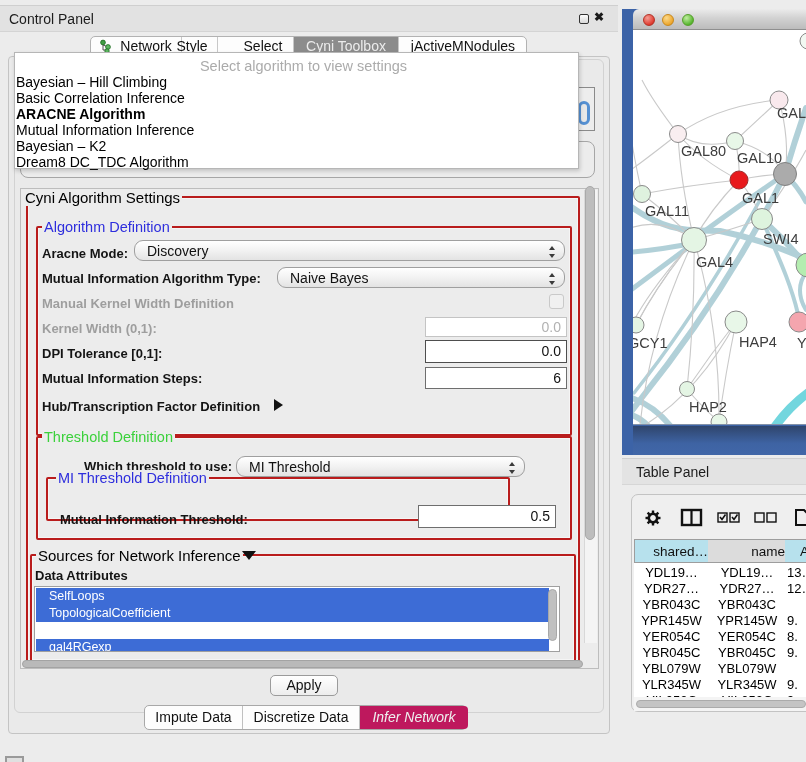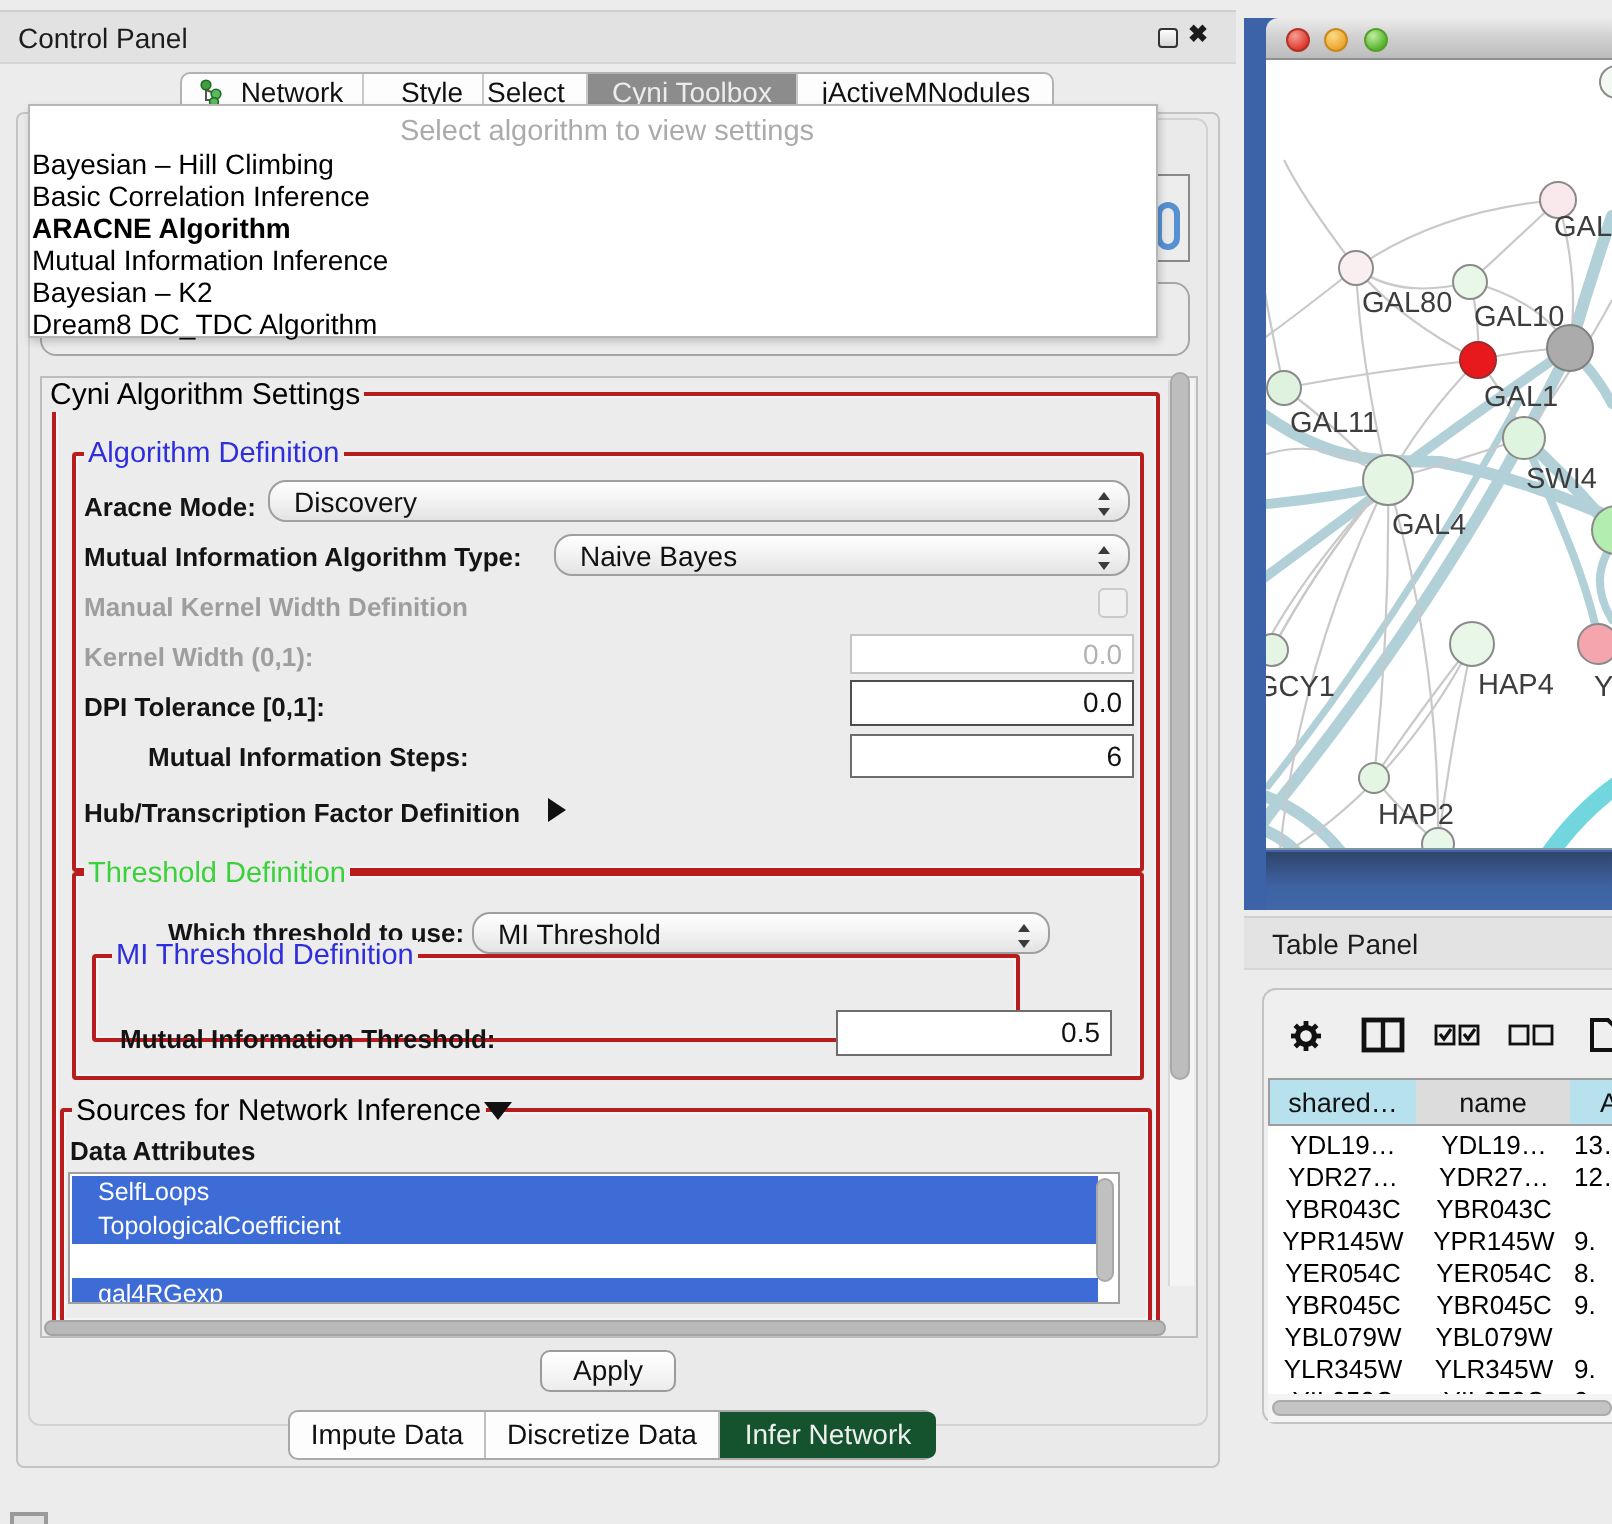--- a/index.html
+++ b/index.html
@@ -55,40 +55,40 @@
 #datalist { left:34px; top:586px; width:526px; height:66px; background:#fff; border:1px solid #9f9f9f; overflow:hidden; }
 .drow { position:absolute; left:1px; width:513px; height:17px; background:#3d6cd6; color:#fff; font-size:12.5px; padding-left:13px; line-height:17px; }
 #list-vscroll { left:548px; top:589px; width:9px; height:52px; background:#c0c0c0; border:1px solid #a8a8a8; border-radius:5px; }
 #hscroll { left:22px; top:660px; width:561px; height:8px; background:#b9b9b9; border:1px solid #a3a3a3; border-radius:4px; }
 
 #apply { left:270px; top:675px; width:68px; height:21px; border:1px solid #9b9b9b; border-radius:5px; background:linear-gradient(#ffffff,#ededed); font-size:14px; text-align:center; line-height:19px; color:#111; }
 
 
 #btabs { left:144px; top:705px; width:323px; height:25px; background:#fdfdfd; border:1px solid #a8a8a8; border-radius:5px; }
 .btab { position:absolute; top:0; height:23px; font-size:14px; color:#111; text-align:center; line-height:23px; border-right:1px solid #c0c0c0; }
-.btab.sel { background:#14532d; color:#efefef; border-radius:0 4px 4px 0; border-right:none; }
+.btab.sel { background:#be185d; color:#efefef; border-radius:0 4px 4px 0; border-right:none;font-style:italic; }
 
 #mini-icon { left:5px; top:756px; width:19px; height:16px; border:2px solid #9a9a9a; background:#e0e0e0; }
 
 
 #desk { left:622px; top:9px; width:184px; height:446px; background:#3c63a7; }
 #deskshadow { left:633px; top:426px; width:173px; height:29px; background:linear-gradient(180deg,#2f456c,#3e63a3 60%,#4167a8); }
 #mac-title { left:633px; top:9px; width:173px; height:21px; background:linear-gradient(#ebebeb,#d2d2d2 45%,#bcbcbc); border-bottom:1px solid #8f8f8f; border-radius:6px 0 0 0; }
 .light { position:absolute; top:5px; width:12px; height:12px; border-radius:50%; }
 #lr { left:10px; background:radial-gradient(circle at 35% 30%, #f49d94, #e03c30 70%, #a02017); border:1px solid #b33226; }
 #ly { left:29px; background:radial-gradient(circle at 35% 30%, #fbd98a, #eda72e 70%, #c07d14); border:1px solid #c8891e; }
 #lg { left:49px; background:radial-gradient(circle at 35% 30%, #c0eda0, #58b630 70%, #3a8c18); border:1px solid #57a02c; }
 #canvas { left:633px; top:30px; width:173px; height:395px; background:#fff; overflow:hidden; border-bottom:1px solid #8291a8; }
 
 
 #tp-bar { left:622px; top:458px; width:184px; height:27px; background:#e3e3e3; border-top:1px solid #d0d0d0; border-bottom:1px solid #d6d6d6; }
 #tp-bar .t { position:absolute; left:14px; top:5px; font-size:14px; color:#1c1c1c; }
 #tp-box { left:631px; top:494px; width:180px; height:218px; background:#efefef; border:1px solid #c3c3c3; border-radius:7px 0 0 7px; }
 #ttable { left:634px; top:539px; width:172px; height:158px; background:#fff; overflow:hidden; }
-.hcell { position:absolute; top:0; height:24px; border:1px solid #9d9d9d; font-size:13.5px; text-align:center; line-height:23px; color:#111; }
+.hcell { position:absolute; top:0; height:24px; border:1px solid #9d9d9d; font-size:13.5px; text-align:right; line-height:23px; color:#111; }
 .trow { position:absolute; font-size:13px; color:#000; }
 #tp-hscroll-track { left:634px; top:697px; width:172px; height:14px; background:#f4f4f4; }
 #tp-hscroll { left:636px; top:700px; width:170px; height:8px; background:#c4c4c4; border:1px solid #ababab; border-radius:5px; }
 </style>
 </head>
 <body>
 
 <div class="abs" id="cp-title">
     <span class="t">Control Panel</span>
   </div>
@@ -102,21 +102,21 @@
   <div class="tab" style="left:0;width:91px;">
     <svg width="13" height="14" style="position:absolute;left:9px;top:2px" viewBox="0 0 13 14">
       <path d="M3,4 L3,11 L6,11" fill="none" stroke="#555" stroke-width="1"></path>
       <path d="M3,6 L7,7.5" fill="none" stroke="#555" stroke-width="1"></path>
       <circle cx="3" cy="3.5" r="2.4" fill="#3f9e43" stroke="#1d6b20" stroke-width="0.8"></circle>
       <circle cx="8" cy="8" r="2.4" fill="#5cb860" stroke="#1d6b20" stroke-width="0.8"></circle>
       <circle cx="7" cy="12" r="2.2" fill="#5cb860" stroke="#1d6b20" stroke-width="0.8"></circle>
     </svg>
     <span style="margin-left:20px">Network</span>
   </div>
-  <div class="tab" style="left:100px;width:51px;text-decoration:underline;">Style</div>
+  <div class="tab" style="left:76px;width:51px;text-decoration:underline;">Style</div>
   <div class="tab" style="left:142px;width:61px;">Select</div>
   <div class="tab sel" style="left:203px;width:105px;">Cyni Toolbox</div>
   <div class="tab" style="left:308px;width:128px;border-right:none;">jActiveMNodules</div>
 </div>
 
 <div class="abs" id="spane"></div>
 <div class="abs" id="vscroll-track"></div>
 <div class="abs" id="vscroll-thumb"></div>
 
 <div class="group" style="left:26px;top:196px;width:554px;height:466px;">
@@ -135,21 +135,21 @@
 <div class="combo" style="left:277px;top:267px;width:288px;">
     <span class="tx">Naive Bayes</span>
     <span class="arr"></span>
   </div>
 <div class="lbl dis" style="left:42px;top:296px;">Manual Kernel Width Definition</div>
 <div class="abs" style="left:549px;top:294px;width:15px;height:15px;border:1px solid #c9c9c9;border-radius:3px;background:#f0f0f0;"></div>
 <div class="lbl dis" style="left:42px;top:321px;">Kernel Width (0,1):</div>
 <div class="field" style="left:425px;top:317px;width:142px;height:20px;border:1px solid #c4c4c4;color:#b2b2b2;line-height:19px;">0.0</div>
 <div class="lbl" style="left:42px;top:346px;">DPI Tolerance [0,1]:</div>
 <div class="field" style="left:425px;top:340px;width:142px;height:23px;border:1.5px solid #4e4e4e;line-height:20px;">0.0</div>
-<div class="lbl" style="left:42px;top:371px;margin-left:32px;">Mutual Information Steps:</div>
+<div class="lbl" style="left:42px;top:371px;">Mutual Information Steps:</div>
 <div class="field" style="left:425px;top:367px;width:142px;height:22px;border:1px solid #6e6e6e;line-height:20px;">6</div>
 
 <div class="lbl" style="left:42px;top:399px;">Hub/Transcription Factor Definition</div>
 <div class="abs" style="left:274px;top:399px;width:0;height:0;border:6.5px solid transparent;border-left:9px solid #111;"></div>
 
 <div class="group" style="left:36px;top:436px;width:536px;height:104px;">
   <span class="gtitle" style="left:4px;color:#3bd13b;">Threshold Definition</span>
 </div>
 <div class="lbl" style="left:84px;top:459px;">Which threshold to use:</div>
 <div class="combo" style="left:236px;top:456px;width:289px;">

